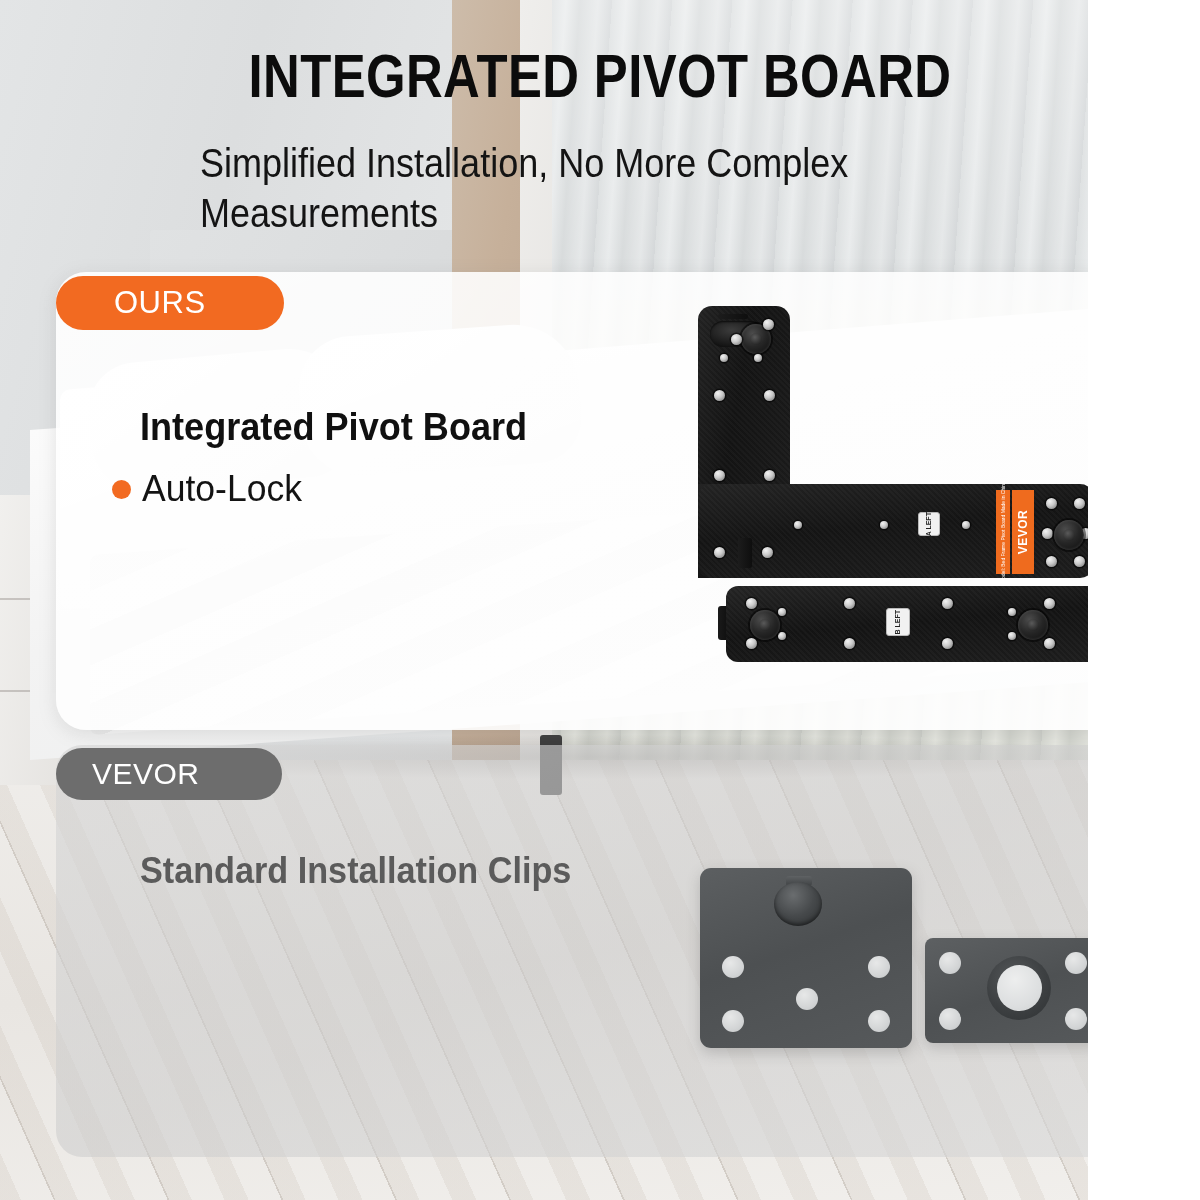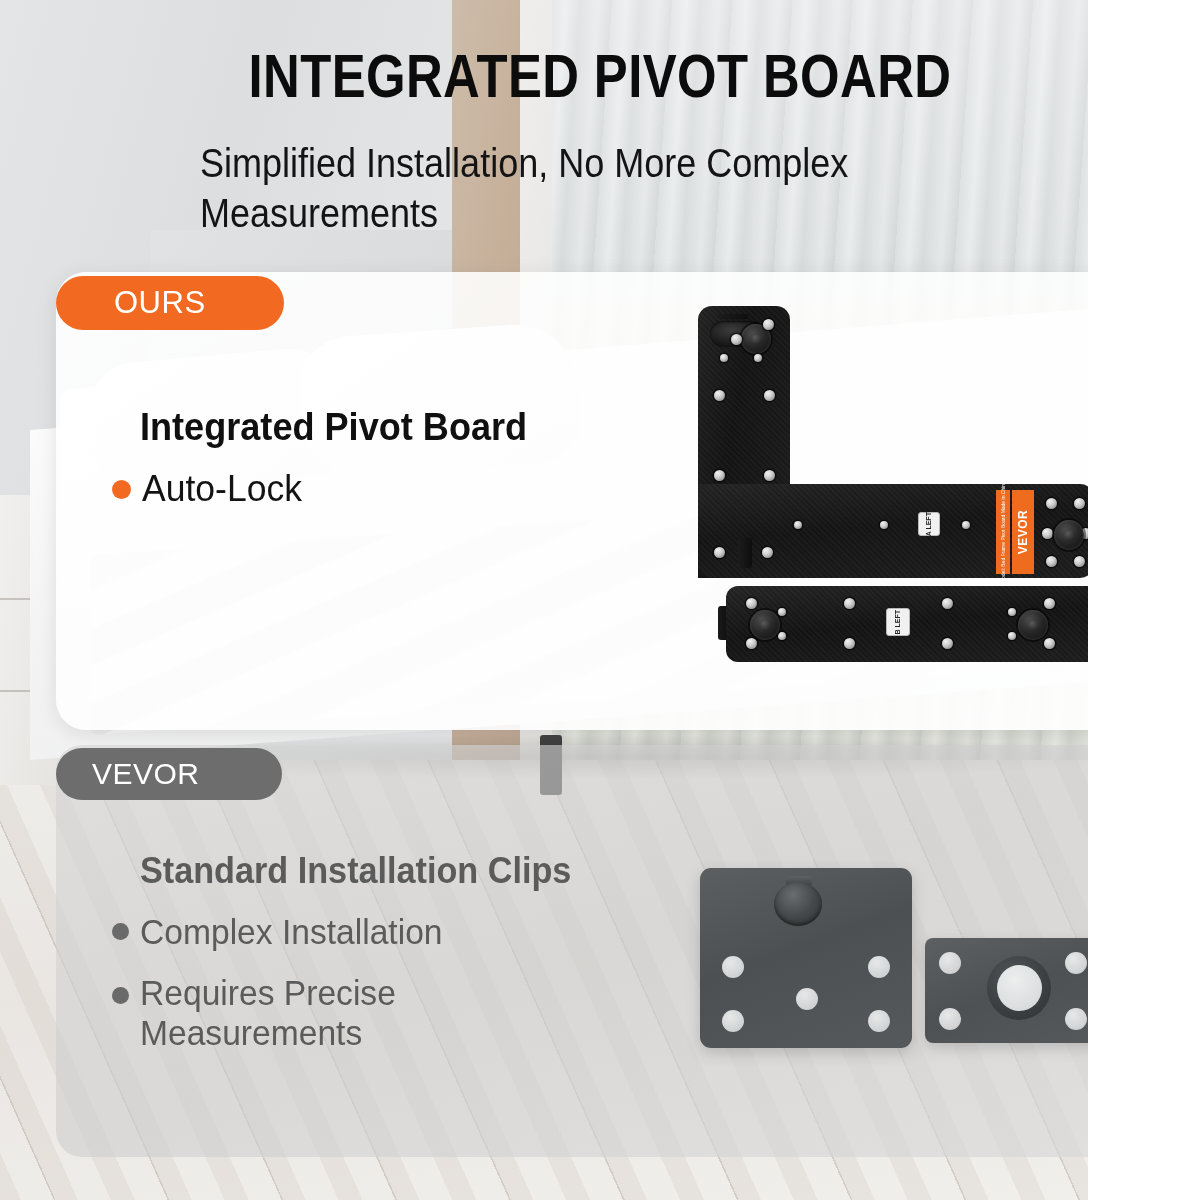--- a/index.html
+++ b/index.html
@@ -308,24 +308,14 @@
     <div class="g-hole" style="left:14px;top:14px"></div>
     <div class="g-hole" style="left:140px;top:14px"></div>
     <div class="g-hole" style="left:14px;top:70px"></div>
     <div class="g-hole" style="left:140px;top:70px"></div>
   </div>
 
   <div class="badge-others">
     <span>VEVOR</span>
   </div>
   <div class="others-head">Standard Installation Clips</div>
-  <div class="others-list">
-    <div class="li">
-      <div class="dot-g"></div>
-      <div class="li-g">Complex Installation</div>
-    </div>
-    <div class="li" style="align-items:flex-start">
-      <div class="dot-g" style="margin-top:14px"></div>
-      <div class="li-g" style="max-width:330px">Requires Precise Measurements</div>
-    </div>
-  </div>
 
 </div>
 
 </body></html>

